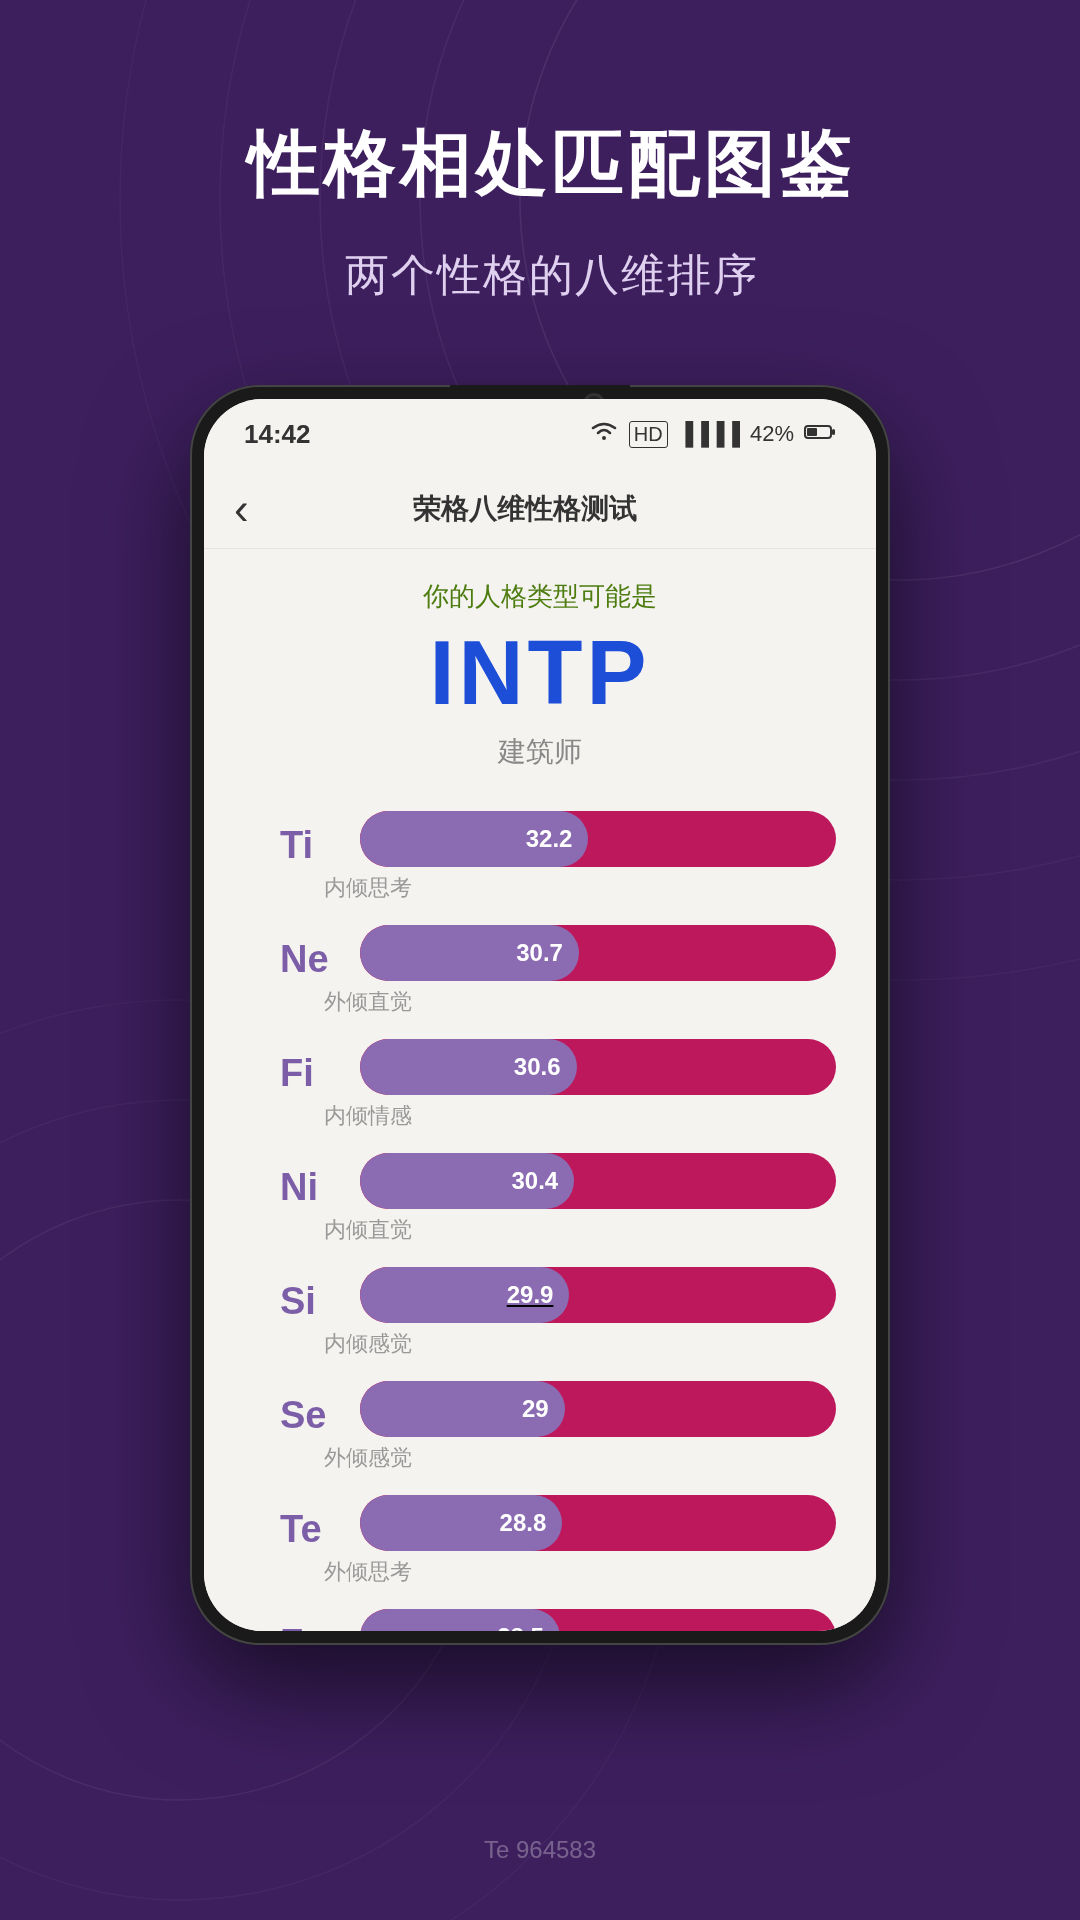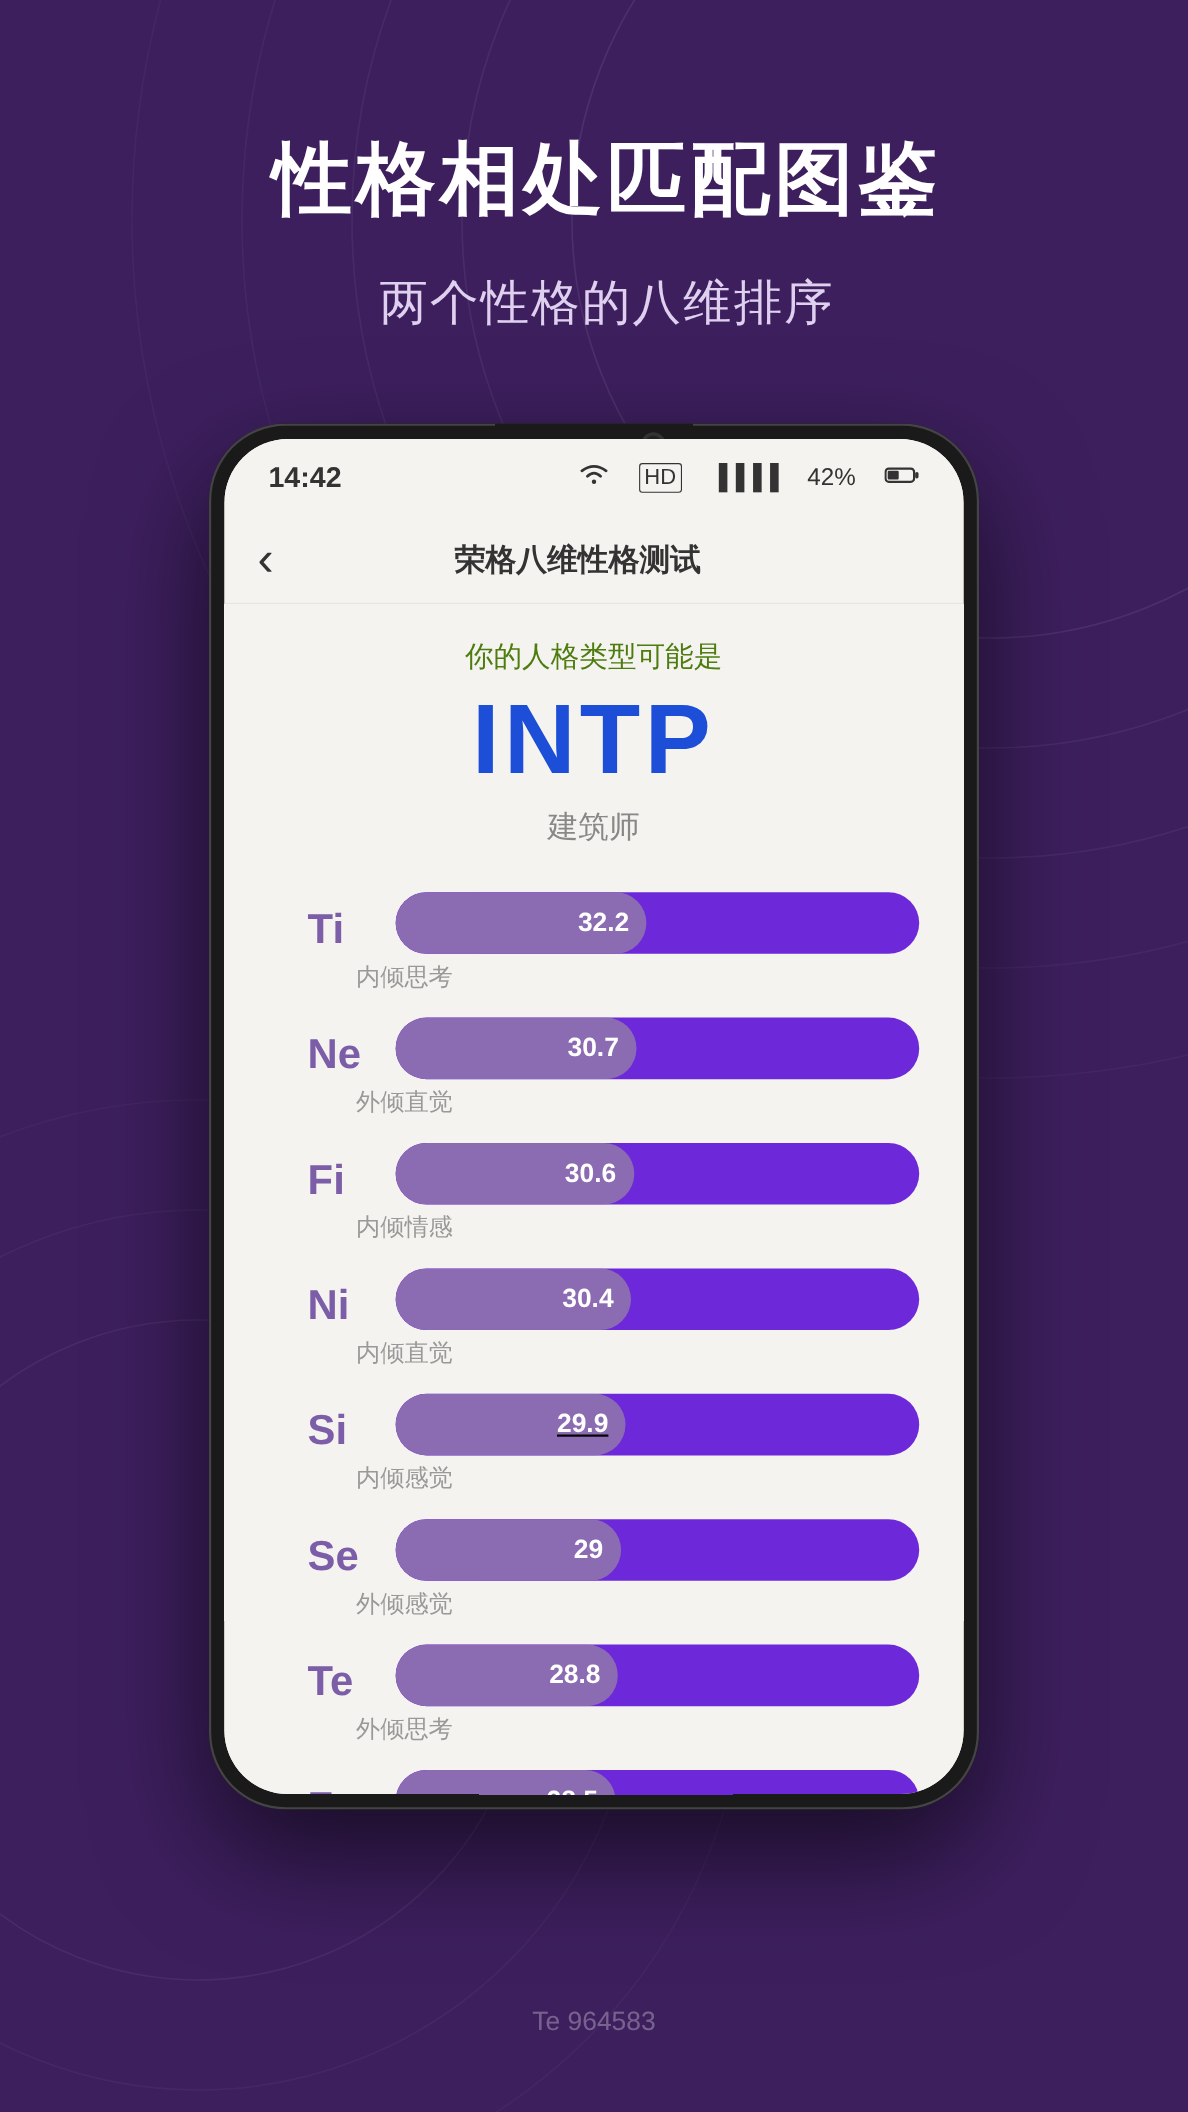--- a/index.html
+++ b/index.html
@@ -97,21 +97,21 @@
 
     .status-time {
       font-size: 26px;
       font-weight: 600;
       color: #333;
     }
 
     .status-icons {
       display: flex;
       align-items: center;
-      gap: 26px;
+      gap: 10px;
       font-size: 22px;
       color: #333;
     }
 
     .battery-text {
       font-size: 22px;
       color: #333;
     }
 
     
@@ -222,21 +222,21 @@
       font-size: 38px;
       font-weight: 800;
       color: #7b5ea7;
       width: 80px;
       text-align: left;
     }
 
     .bar-wrapper {
       flex: 1;
       height: 56px;
-      background: #6d28d9;
+      background: #be185d;
       border-radius: 28px;
       overflow: hidden;
       position: relative;
     }
 
     .bar-fill {
       height: 100%;
       background: #8b6bb1;
       border-radius: 28px;
       display: flex;
@@ -257,21 +257,21 @@
       margin-left: 80px;
       margin-top: 2px;
     }
 
     
     .content-area::-webkit-scrollbar { display: none; }
 
     
     .watermark {
       position: absolute;
-      bottom: 68px;
+      bottom: 56px;
       left: 50%;
       transform: translateX(-50%);
       z-index: 3;
       color: rgba(255,255,255,0.3);
       font-size: 24px;
       white-space: nowrap;
     }
   </style>
 </head>
 <body>

